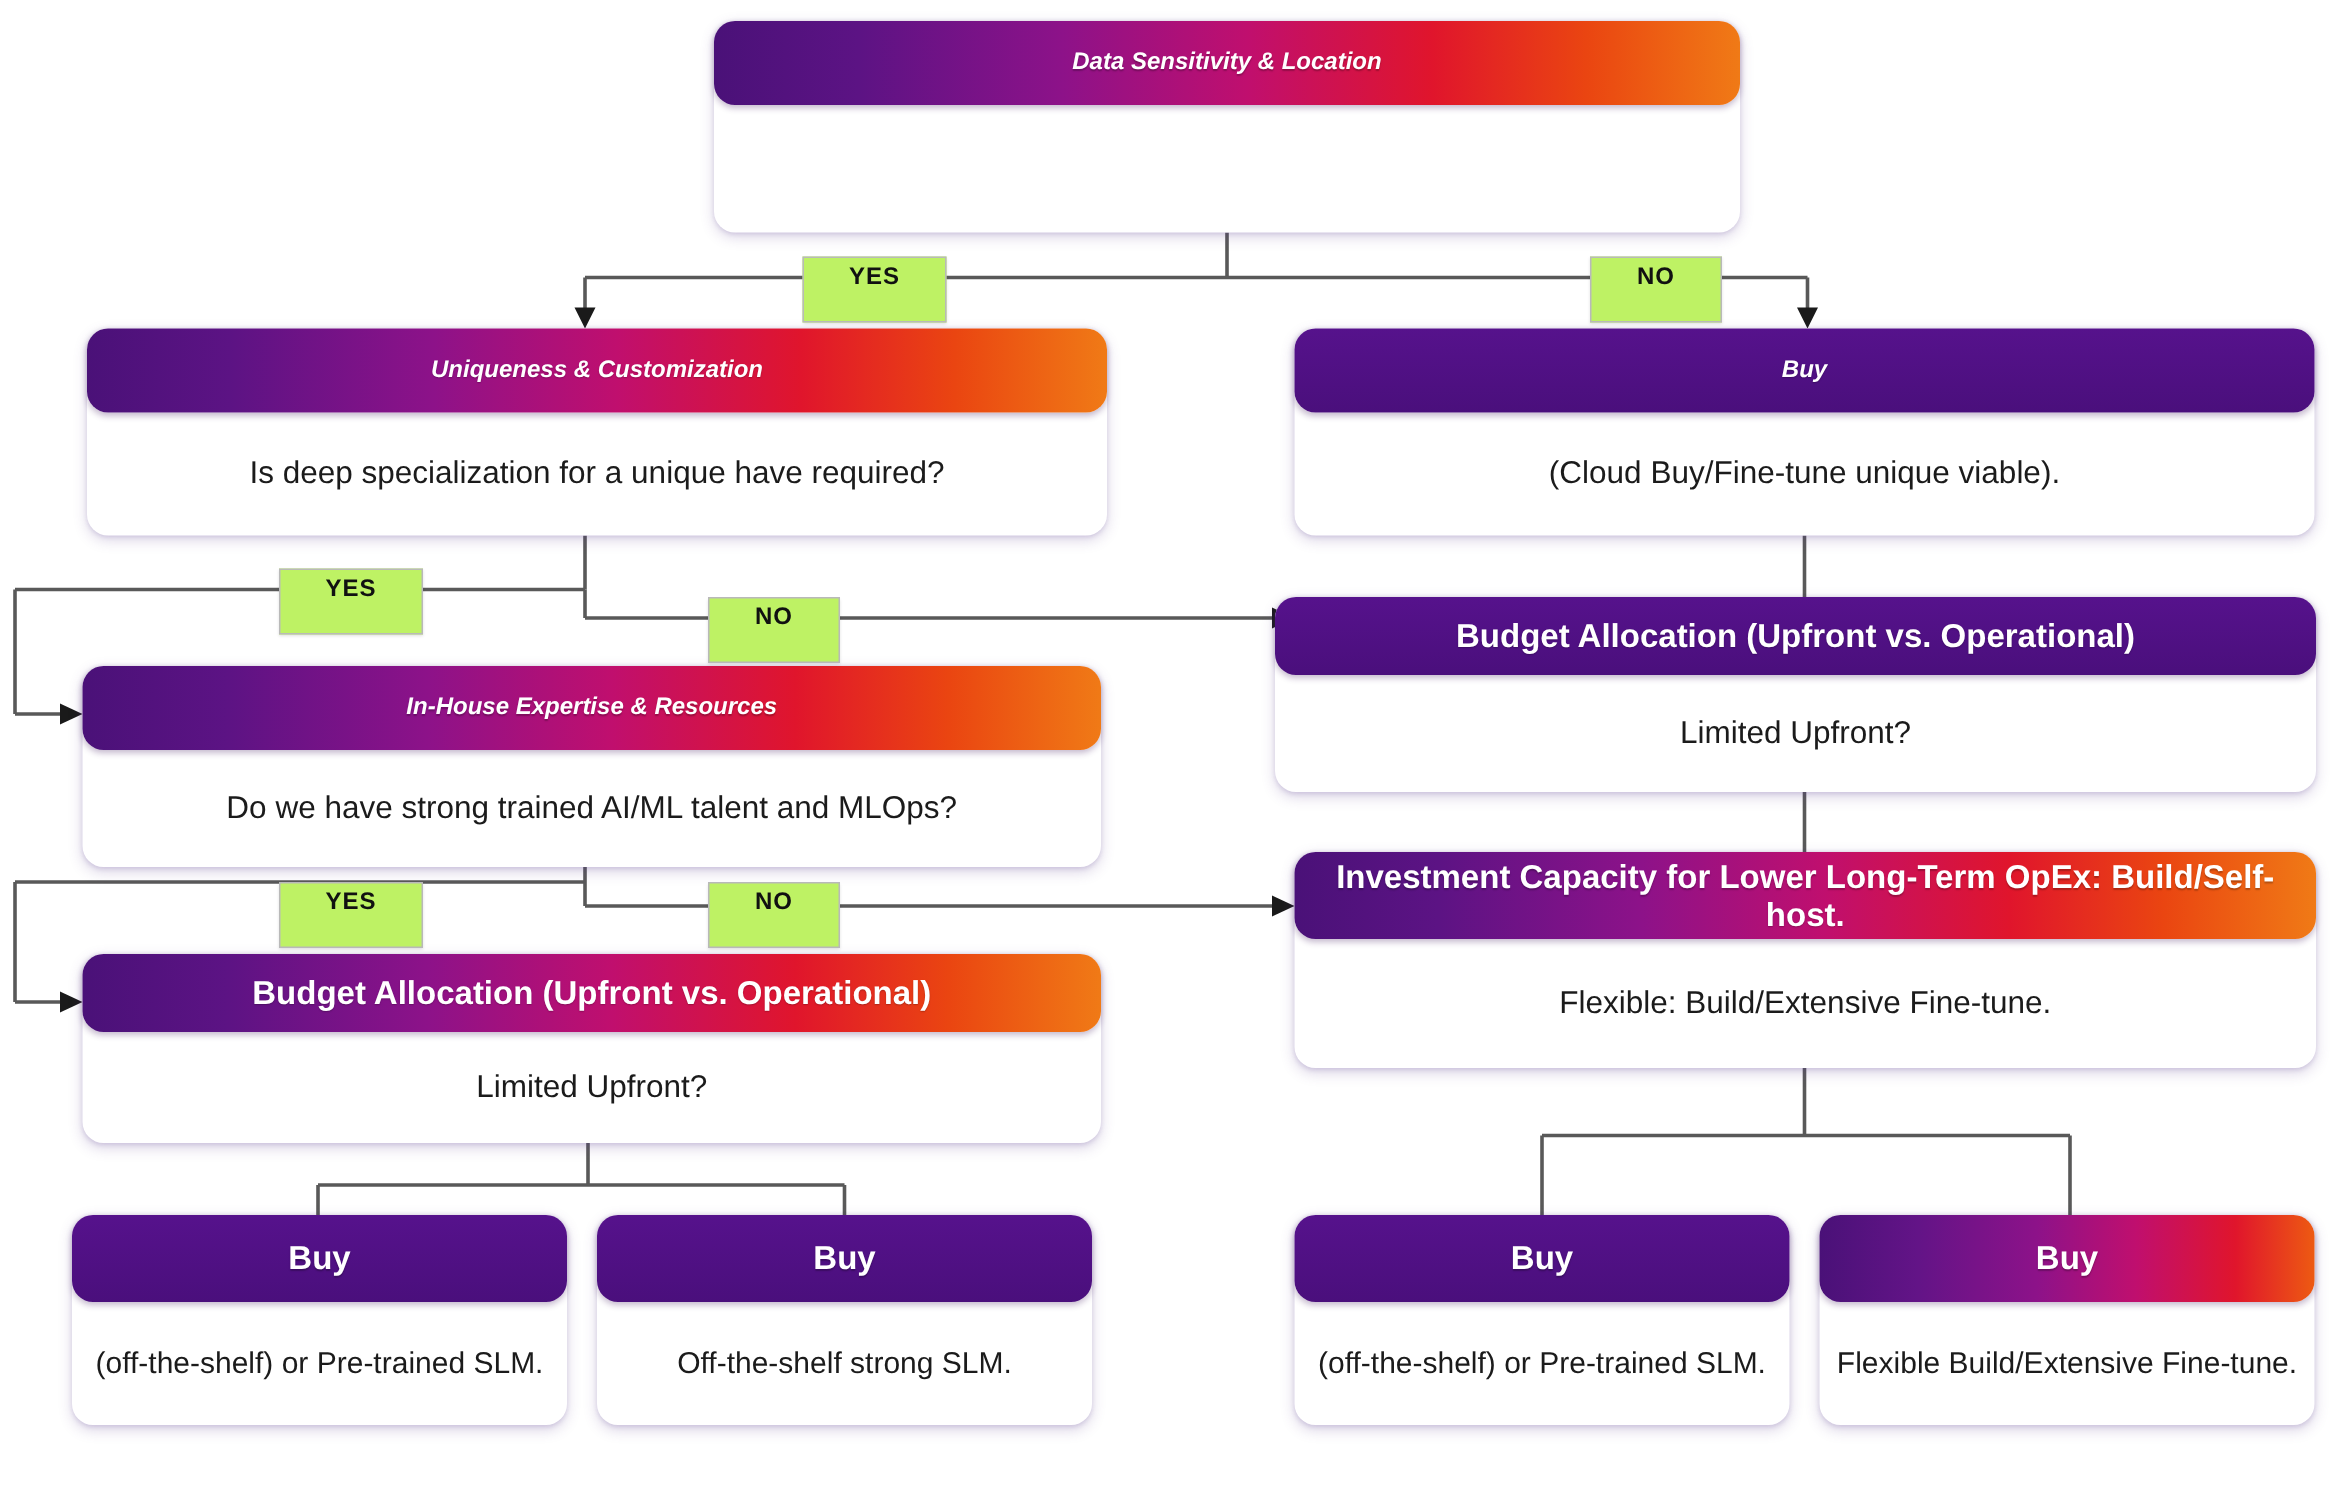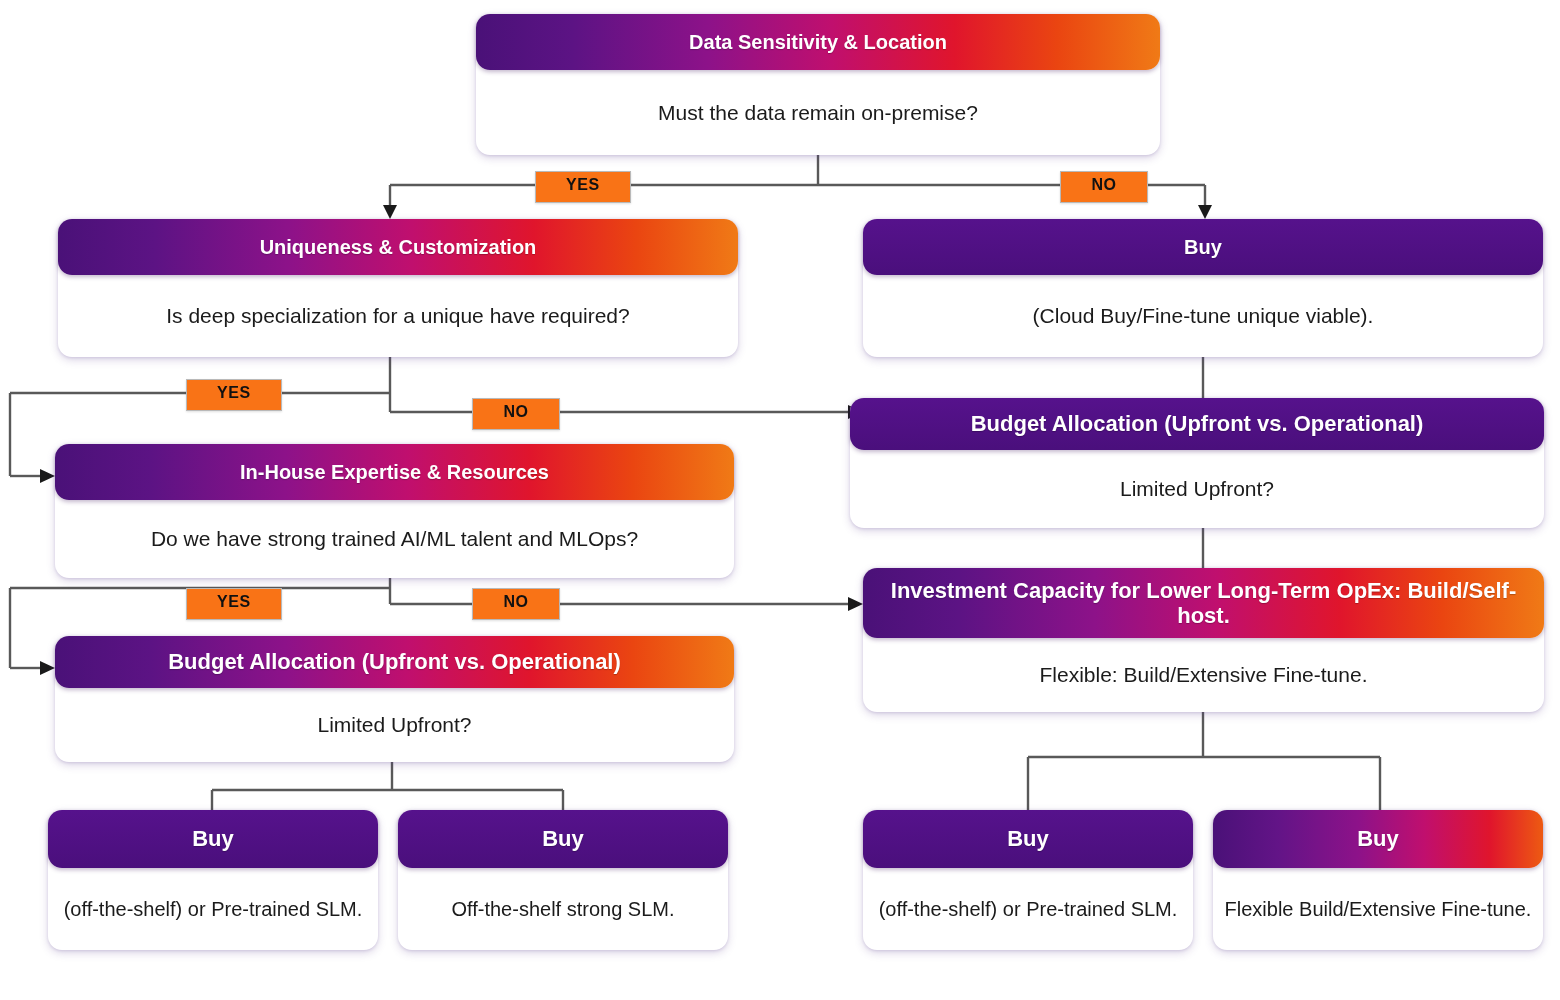--- a/index.html
+++ b/index.html
@@ -93,39 +93,39 @@
   .g-solid .hdr {
     background: linear-gradient(180deg, #56128c 0%, #4a0f7c 100%);
   }
   .g-half .hdr {
     background: linear-gradient(90deg,
         #4a1178 0%, #631487 20%, #8d1289 44%,
         #c00f6e 64%, #e0152c 84%, #ed5a12 100%);
   }
 
   
-  .lvl-hdr   { height: 56px; font-size: 20px; }
+  .lvl-hdr   { height: 56px; font-size: 16px; font-style: italic; }
   .lvl-body  { font-size: 21px; }
   .lvl2-hdr  { height: 52px; font-size: 22px; }
   .leaf-hdr  { height: 58px; font-size: 22px; }
   .leaf-body { font-size: 20px; }
-  .tall-hdr  { height: 70px; font-size: 22px; }
+  .tall-hdr  { height: 58px; font-size: 22px; }
 
   
   .elabel {
     position: absolute;
-    background: #f97316;
+    background: #bef264;
     border: 1.5px solid #b9b9b9;
     color: #111111;
     font-size: 16px;
     font-weight: bold;
     letter-spacing: 0.6px;
     text-align: center;
     line-height: 26px;
-    height: 32px;
+    height: 44px;
     box-sizing: border-box;
     box-shadow: 0 1px 2px rgba(0,0,0,0.12);
     z-index: 5;
   }
 </style>
 </head>
 <body>
 
 <div id="canvas">
 
@@ -173,21 +173,20 @@
     <line x1="563" y1="790" x2="563" y2="812"></line>
 
     <line x1="1203" y1="712" x2="1203" y2="757"></line>
     <line x1="1028" y1="757" x2="1380" y2="757"></line>
     <line x1="1028" y1="757" x2="1028" y2="812"></line>
     <line x1="1380" y1="757" x2="1380" y2="812"></line>
   </svg>
 
   <div class="node g-full" style="left:476px; top:14px; width:684px; height:141px;">
     <div class="hdr lvl-hdr">Data Sensitivity &amp; Location</div>
-    <div class="body lvl-body">Must the data remain on-premise?</div>
   </div>
 
   <div class="node g-full" style="left:58px; top:219px; width:680px; height:138px;">
     <div class="hdr lvl-hdr">Uniqueness &amp; Customization</div>
     <div class="body lvl-body">Is deep specialization for a unique have required?</div>
   </div>
 
   <div class="node g-solid" style="left:863px; top:219px; width:680px; height:138px;">
     <div class="hdr lvl-hdr">Buy</div>
     <div class="body lvl-body">(Cloud Buy/Fine-tune unique viable).</div>

